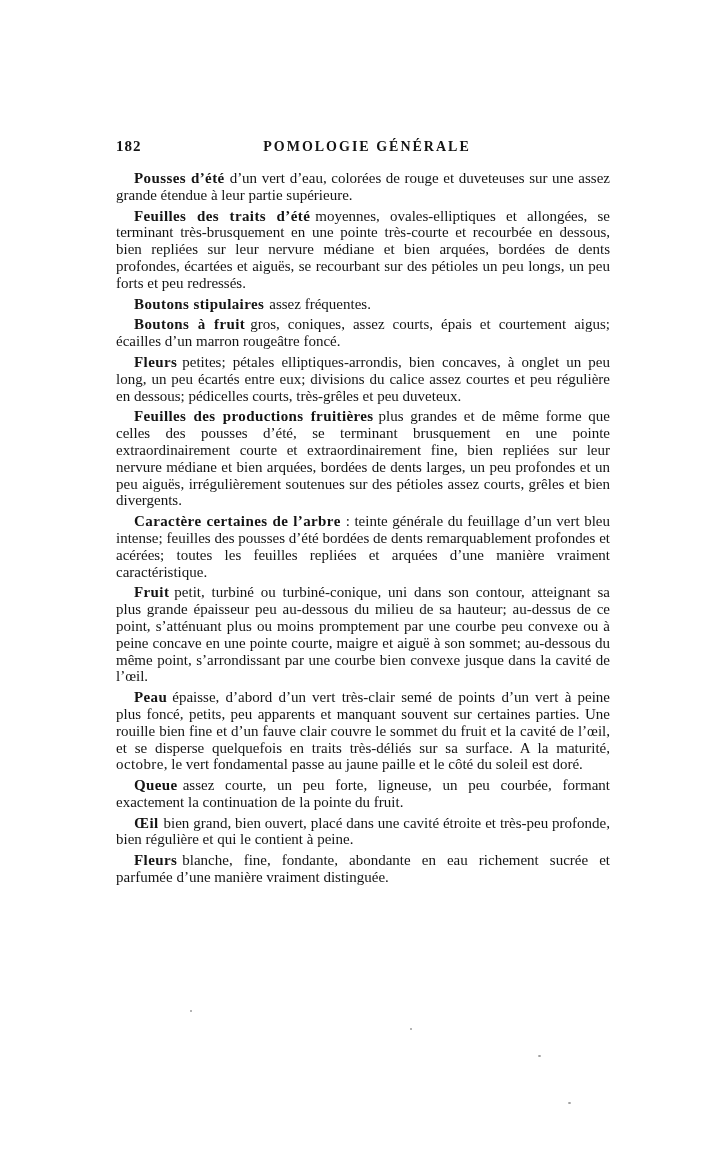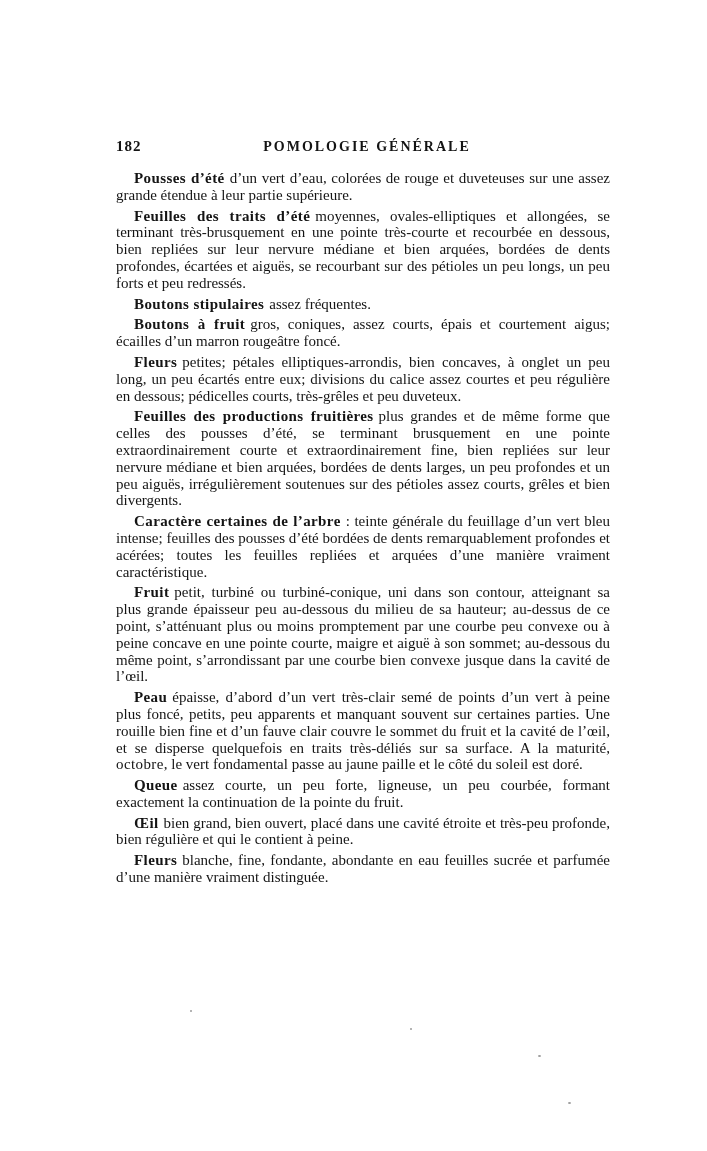--- a/index.html
+++ b/index.html
@@ -103,21 +103,21 @@
     <p class="entry"><span class="term">Caractère certaines de l’arbre</span><span>: teinte générale du feuillage d’un vert bleu intense; feuilles des pousses d’été bordées de dents remarquablement profondes et acérées; toutes les feuilles repliées et arquées d’une manière vraiment caractéristique.</span></p>
 
     <p class="entry"><span class="term">Fruit</span><span>petit, turbiné ou turbiné-conique, uni dans son contour, atteignant sa plus grande épaisseur peu au-dessous du milieu de sa hauteur; au-dessus de ce point, s’atténuant plus ou moins promptement par une courbe peu convexe ou à peine concave en une pointe courte, maigre et aiguë à son sommet; au-dessous du même point, s’arrondissant par une courbe bien convexe jusque dans la cavité de l’œil.</span></p>
 
     <p class="entry"><span class="term">Peau</span><span>épaisse, d’abord d’un vert très-clair semé de points d’un vert à peine plus foncé, petits, peu apparents et manquant souvent sur certaines parties. Une rouille bien fine et d’un fauve clair couvre le sommet du fruit et la cavité de l’œil, et se disperse quelquefois en traits très-déliés sur sa surface. A la maturité, </span><span class="bold-inline">octobre</span><span>, le vert fondamental passe au jaune paille et le côté du soleil est doré.</span></p>
 
     <p class="entry"><span class="term">Queue</span><span>assez courte, un peu forte, ligneuse, un peu courbée, formant exactement la continuation de la pointe du fruit.</span></p>
 
     <p class="entry"><span class="term">Œil</span><span>bien grand, bien ouvert, placé dans une cavité étroite et très-peu profonde, bien régulière et qui le contient à peine.</span></p>
 
-    <p class="entry"><span class="term">Fleurs</span><span>blanche, fine, fondante, abondante en eau feuilles sucrée et parfumée d’une manière vraiment distinguée.</span></p>
+    <p class="entry"><span class="term">Fleurs</span><span>blanche, fine, fondante, abondante en eau richement sucrée et parfumée d’une manière vraiment distinguée.</span></p>
 
   </div>
 
   <div class="speck s1"></div>
   <div class="speck s2"></div>
   <div class="speck s3"></div>
   <div class="speck s4"></div>
 
 </div>
 

